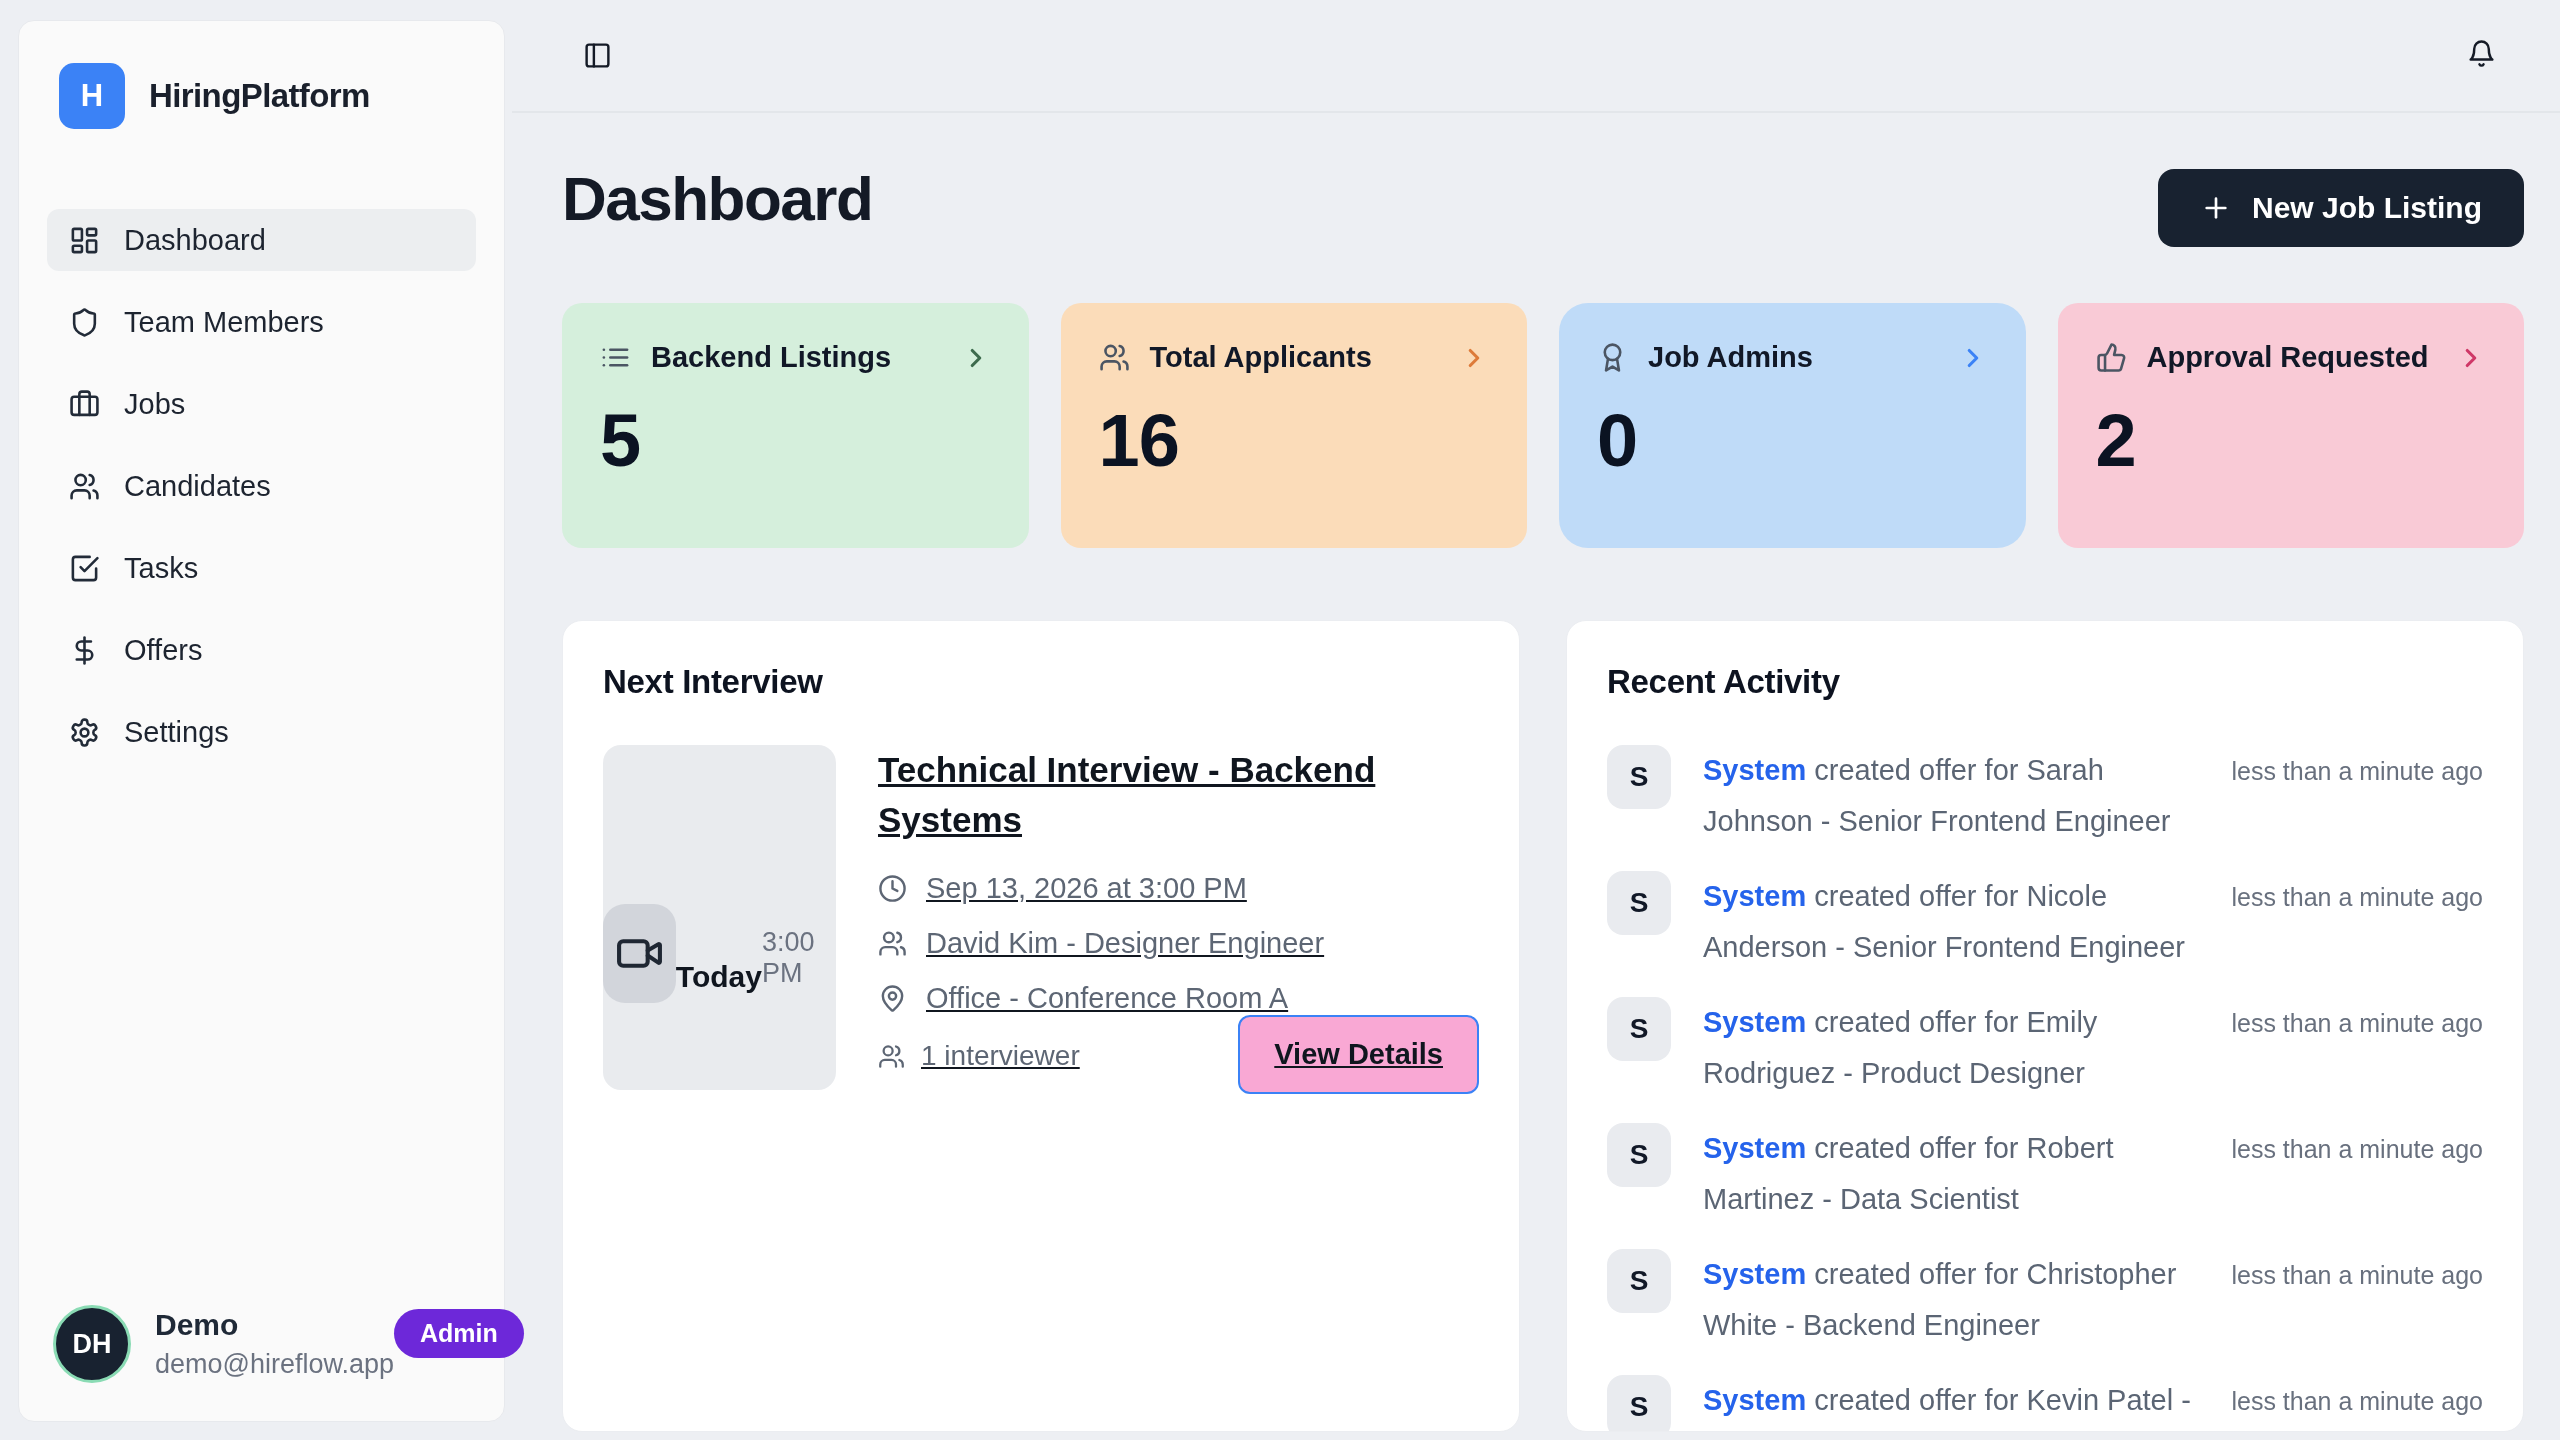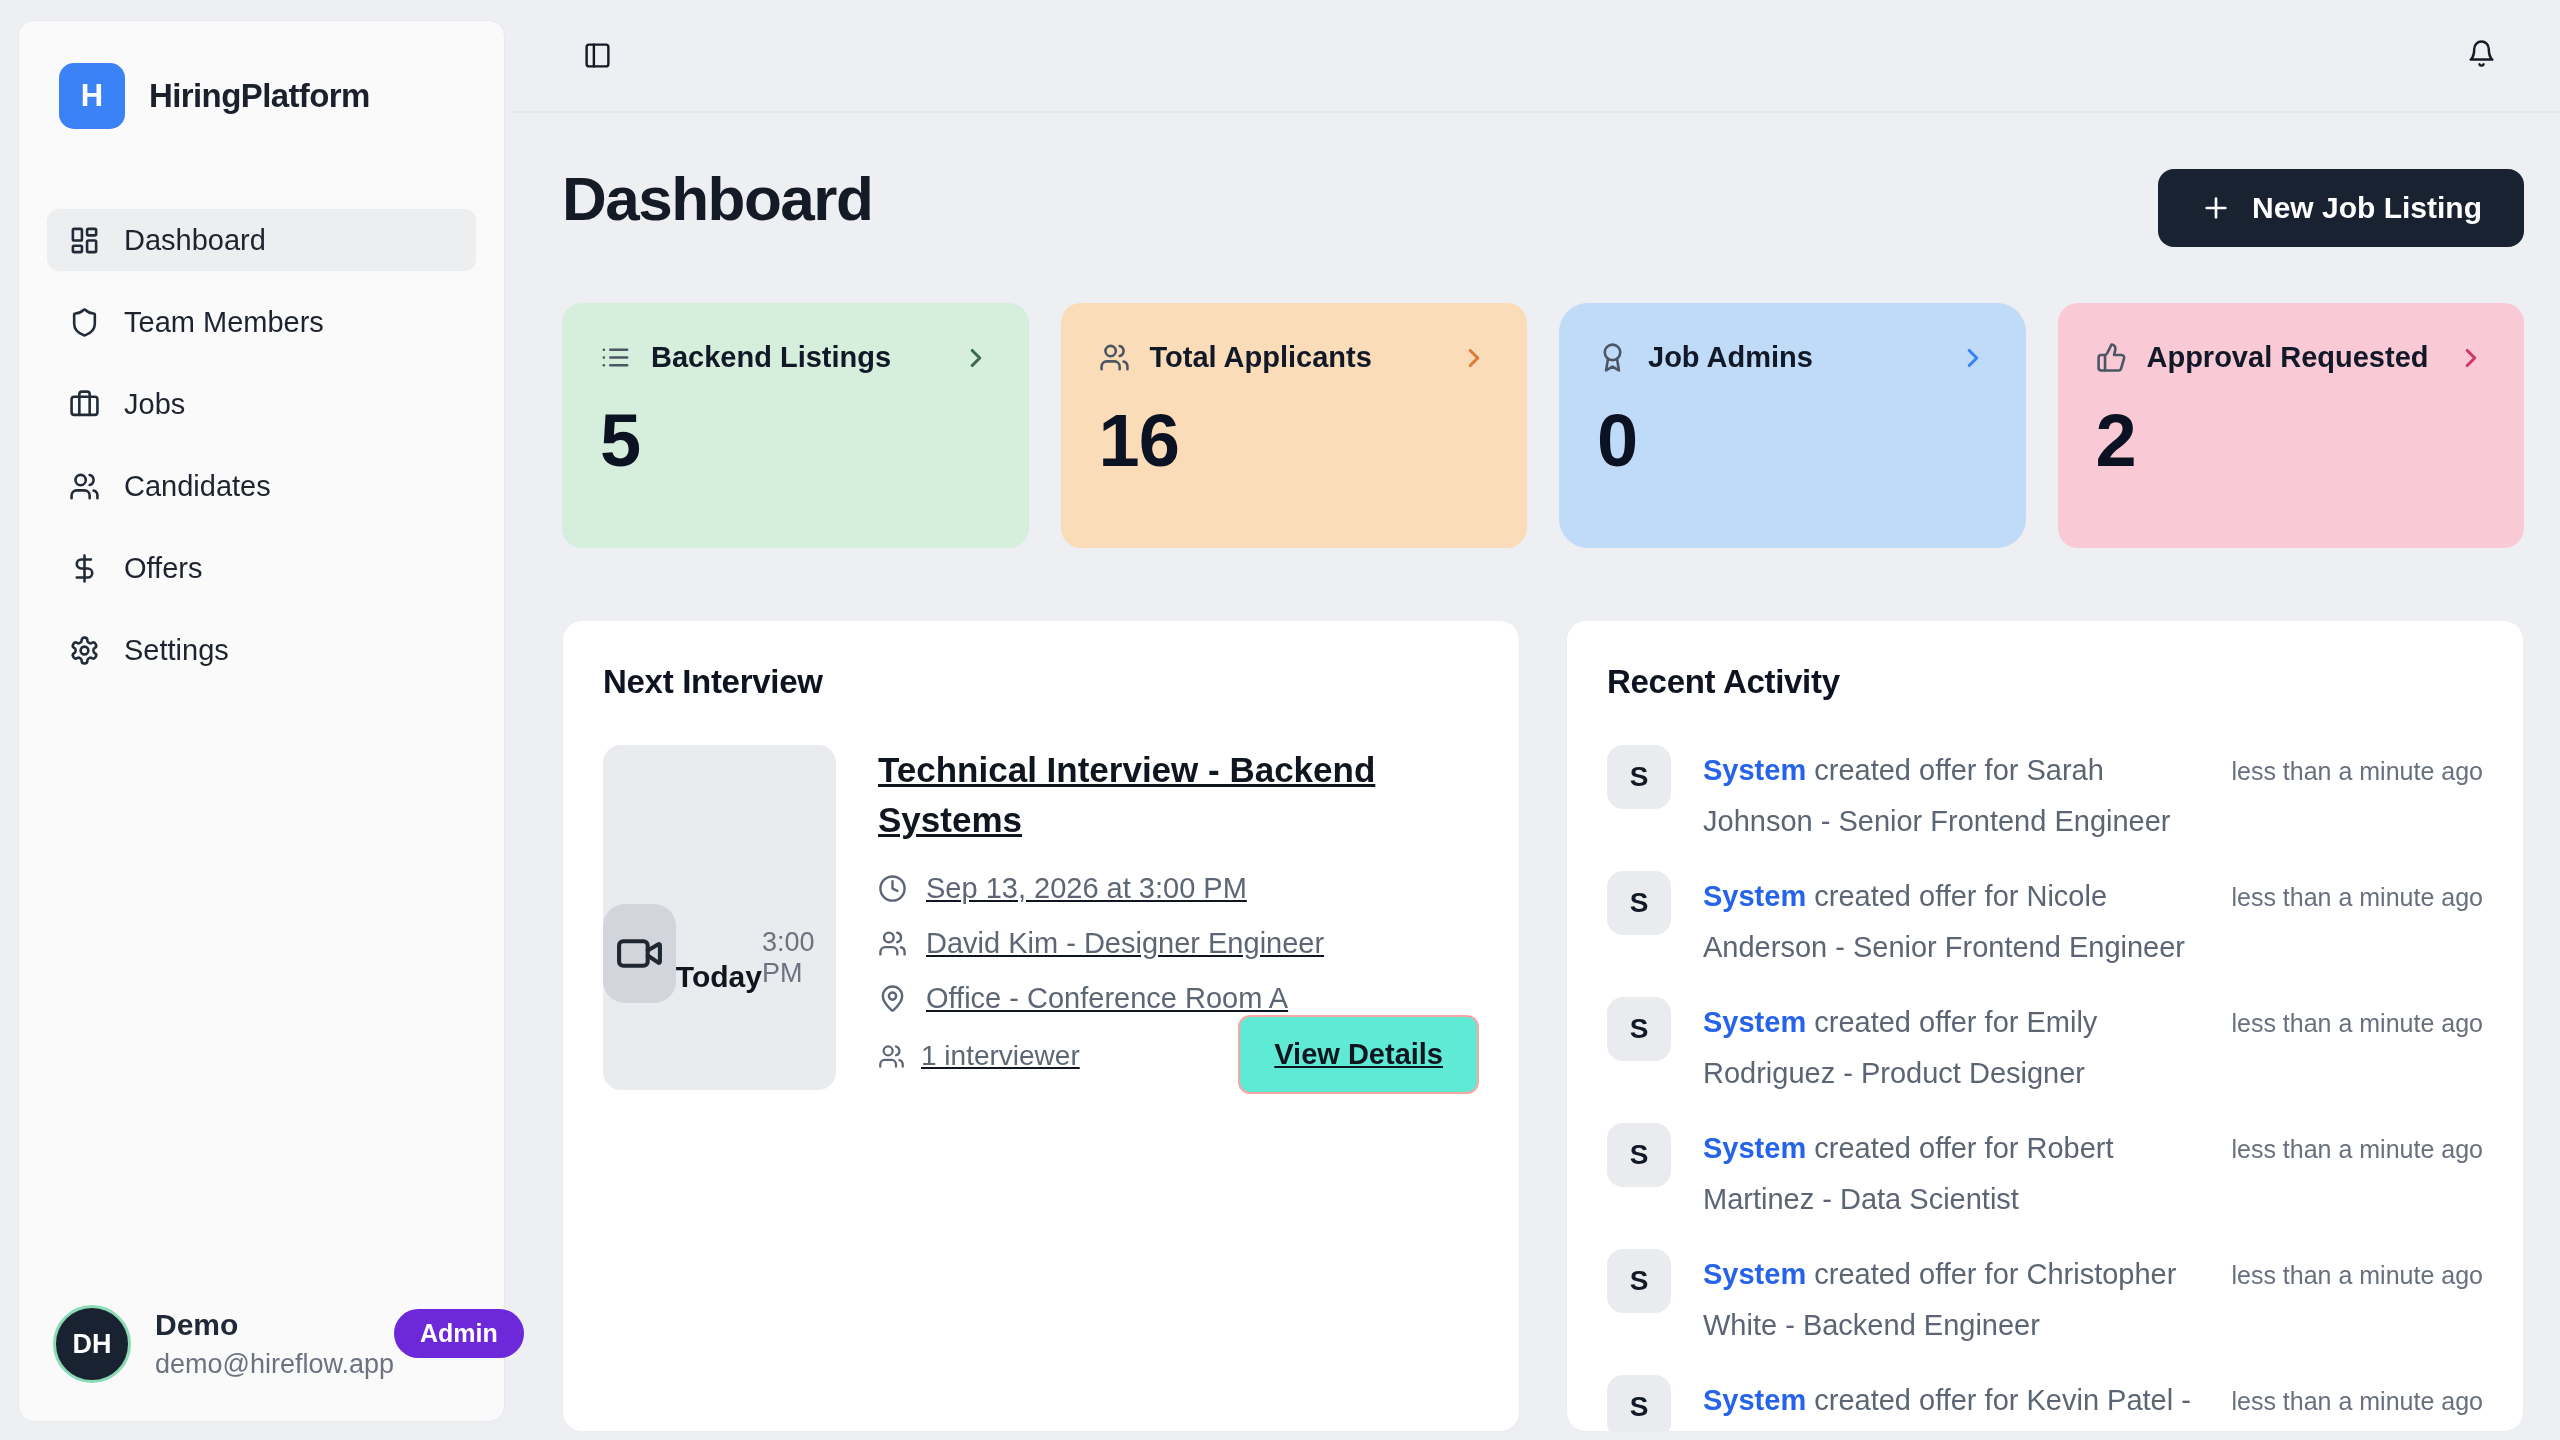--- a/index.html
+++ b/index.html
@@ -108,22 +108,22 @@
 
   .iv-details { flex:1; display:flex; flex-direction:column; min-width:0;text-decoration:underline; }
   .iv-title { font-size:35px; font-weight:700; color:#10161f; line-height:1.42; max-width:580px; }
   .iv-rows { margin-top:28px; display:flex; flex-direction:column; gap:22px; }
   .iv-row { display:flex; align-items:center; gap:19px; font-size:29px; color:#5d6674; }
   .iv-row svg { width:29px; height:29px; flex:none; }
   .iv-foot { margin-top:auto; display:flex; align-items:flex-end; }
   .iv-count { display:flex; align-items:center; gap:16px; font-size:28px; color:#5d6674; padding-bottom:22px; }
   .iv-count svg { width:27px; height:27px; }
   .view-details-btn {
-    margin-left:auto; padding:21px 34px; border-radius:12px; background:#5eead4;
-    border:2px solid #fca5a5; font-size:29px; font-weight:600; color:#10161f;
+    margin-left:auto; padding:21px 34px; border-radius:12px; background:#f9a8d4;
+    border:2px solid #3b82f6; font-size:29px; font-weight:600; color:#10161f;
     font-family:inherit; cursor:pointer;
   }
 
   
   .activity-list { margin-top:44px; }
   .activity-item { display:flex; align-items:flex-start; margin-bottom:24px; min-height:100px; }
   .act-avatar {
     width:64px; height:64px; border-radius:16px; background:#e9ebef; flex:none;
     font-size:28px; font-weight:600; color:#111827;
     display:flex; align-items:center; justify-content:center;
@@ -165,20 +165,27 @@
       <span>Jobs</span>
     </div>
     <div class="nav-item">
       <svg viewBox="0 0 24 24" fill="none" stroke="currentColor" stroke-width="2" stroke-linecap="round" stroke-linejoin="round">
           <path d="M16 21v-2a4 4 0 0 0-4-4H6a4 4 0 0 0-4 4v2"></path>
           <circle cx="9" cy="7" r="4"></circle>
           <path d="M22 21v-2a4 4 0 0 0-3-3.87"></path>
           <path d="M16 3.13a4 4 0 0 1 0 7.75"></path>
         </svg>
       <span>Candidates</span>
+    </div>
+    <div class="nav-item">
+      <svg viewBox="0 0 24 24" fill="none" stroke="currentColor" stroke-width="2" stroke-linecap="round" stroke-linejoin="round">
+          <path d="m9 11 3 3L22 4"></path>
+          <path d="M21 12v7a2 2 0 0 1-2 2H5a2 2 0 0 1-2-2V5a2 2 0 0 1 2-2h11"></path>
+        </svg>
+      <span>Tasks</span>
     </div>
     <div class="nav-item">
       <svg viewBox="0 0 24 24" fill="none" stroke="currentColor" stroke-width="2" stroke-linecap="round" stroke-linejoin="round">
           <line x1="12" x2="12" y1="2" y2="22"></line>
           <path d="M17 5H9.5a3.5 3.5 0 0 0 0 7h5a3.5 3.5 0 0 1 0 7H6"></path>
         </svg>
       <span>Offers</span>
     </div>
     <div class="nav-item">
       <svg viewBox="0 0 24 24" fill="none" stroke="currentColor" stroke-width="2" stroke-linecap="round" stroke-linejoin="round">

